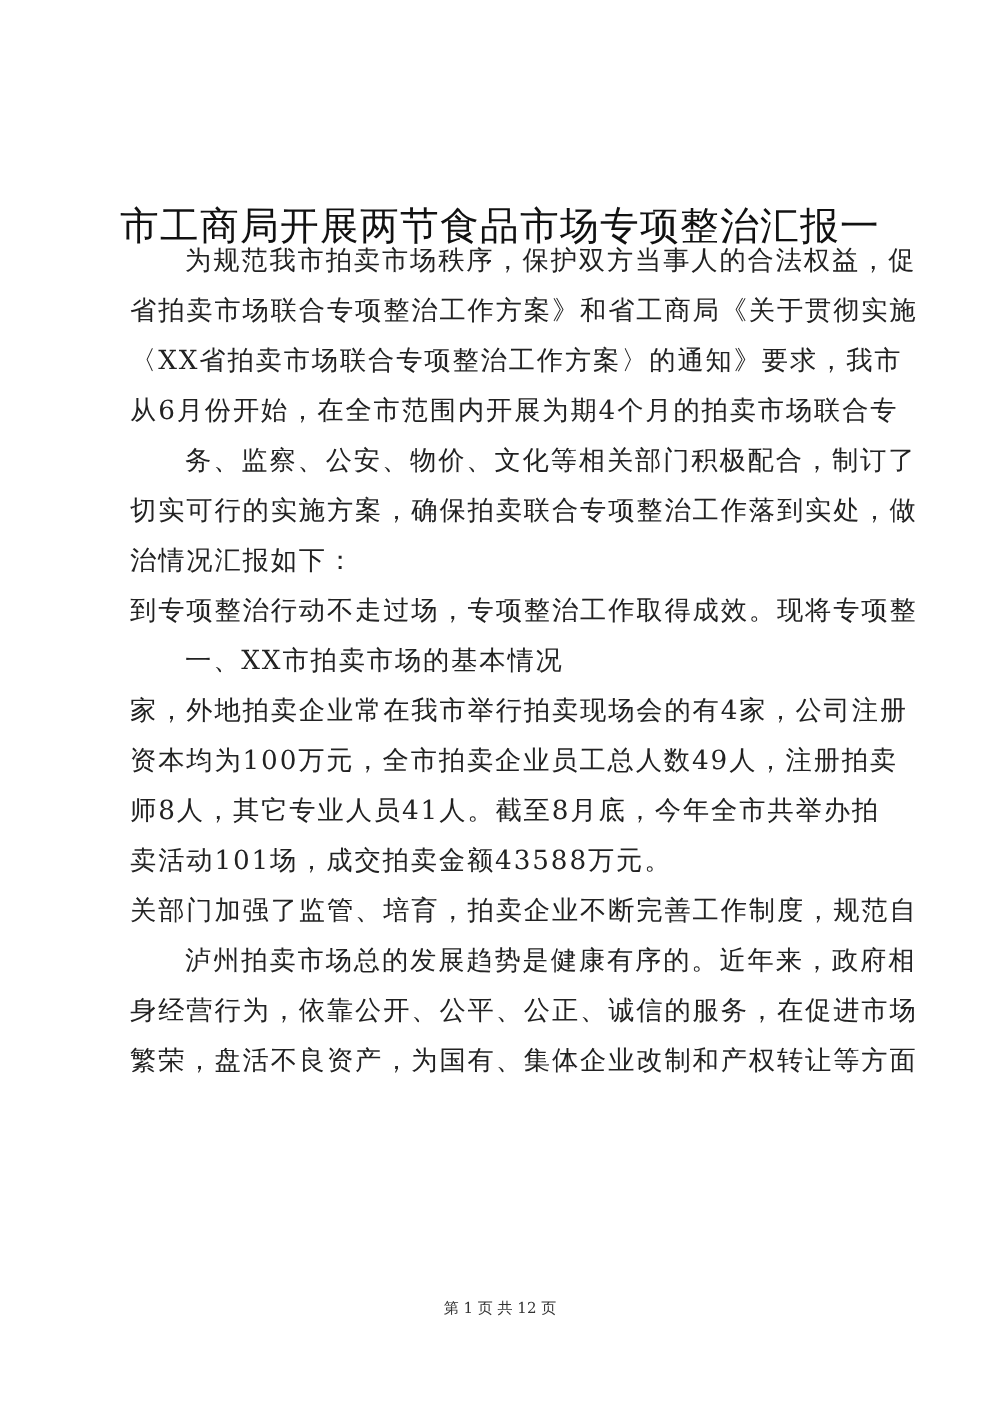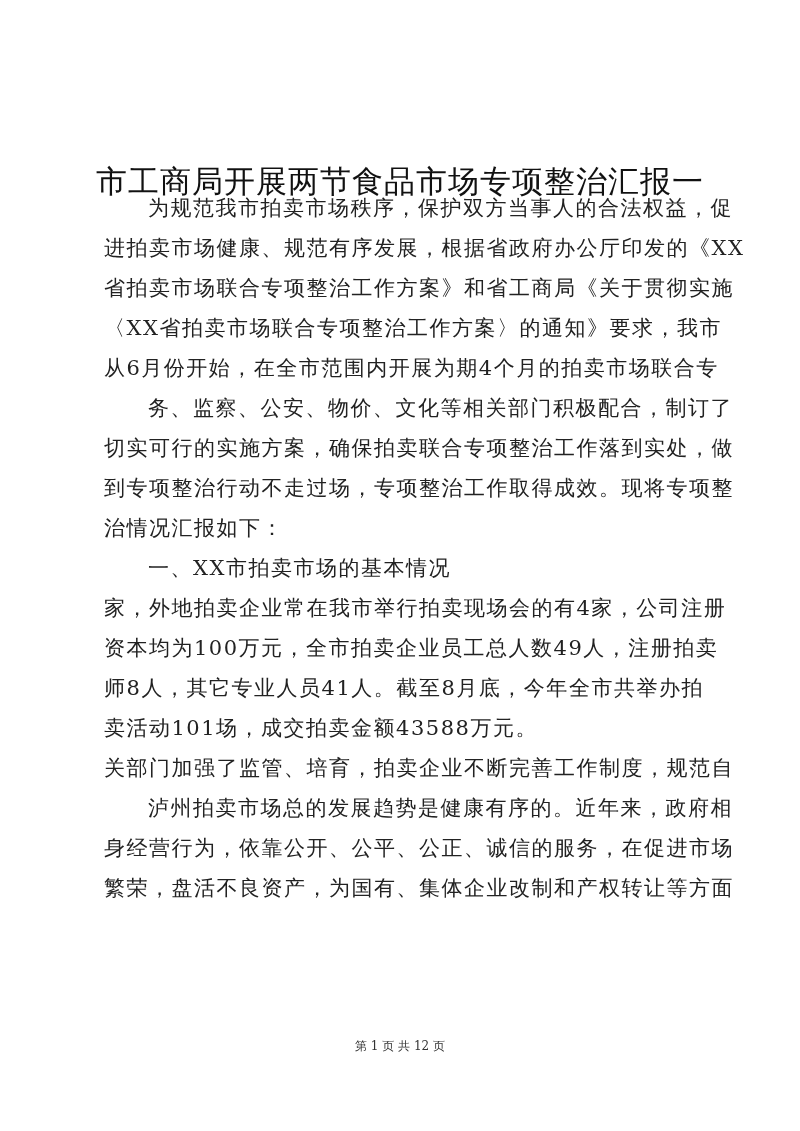--- a/index.html
+++ b/index.html
@@ -69,28 +69,27 @@
     }
   </style>
 </head>
 <body>
 
 <div class="page">
   <h1 class="title">市工商局开展两节食品市场专项整治汇报一</h1>
 
   <div class="body-text">
     <span class="line indent">为规范我市拍卖市场秩序，保护双方当事人的合法权益，促</span>
-    <span class="line">进拍卖市场健康、规范有序发展，根据省政府办公厅印发的《XX</span>
     <span class="line">省拍卖市场联合专项整治工作方案》和省工商局《关于贯彻实施</span>
     <span class="line">〈XX省拍卖市场联合专项整治工作方案〉的通知》要求，我市</span>
     <span class="line">从6月份开始，在全市范围内开展为期4个月的拍卖市场联合专</span>
     <span class="line indent">务、监察、公安、物价、文化等相关部门积极配合，制订了</span>
     <span class="line">切实可行的实施方案，确保拍卖联合专项整治工作落到实处，做</span>
+    <span class="line last">治情况汇报如下：</span>
     <span class="line">到专项整治行动不走过场，专项整治工作取得成效。现将专项整</span>
-    <span class="line last">治情况汇报如下：</span>
     <span class="line indent last">一、XX市拍卖市场的基本情况</span>
     <span class="line">家，外地拍卖企业常在我市举行拍卖现场会的有4家，公司注册</span>
     <span class="line">资本均为100万元，全市拍卖企业员工总人数49人，注册拍卖</span>
     <span class="line">师8人，其它专业人员41人。截至8月底，今年全市共举办拍</span>
     <span class="line last">卖活动101场，成交拍卖金额43588万元。</span>
     <span class="line">关部门加强了监管、培育，拍卖企业不断完善工作制度，规范自</span>
     <span class="line indent">泸州拍卖市场总的发展趋势是健康有序的。近年来，政府相</span>
     <span class="line">身经营行为，依靠公开、公平、公正、诚信的服务，在促进市场</span>
     <span class="line">繁荣，盘活不良资产，为国有、集体企业改制和产权转让等方面</span>
   </div>

